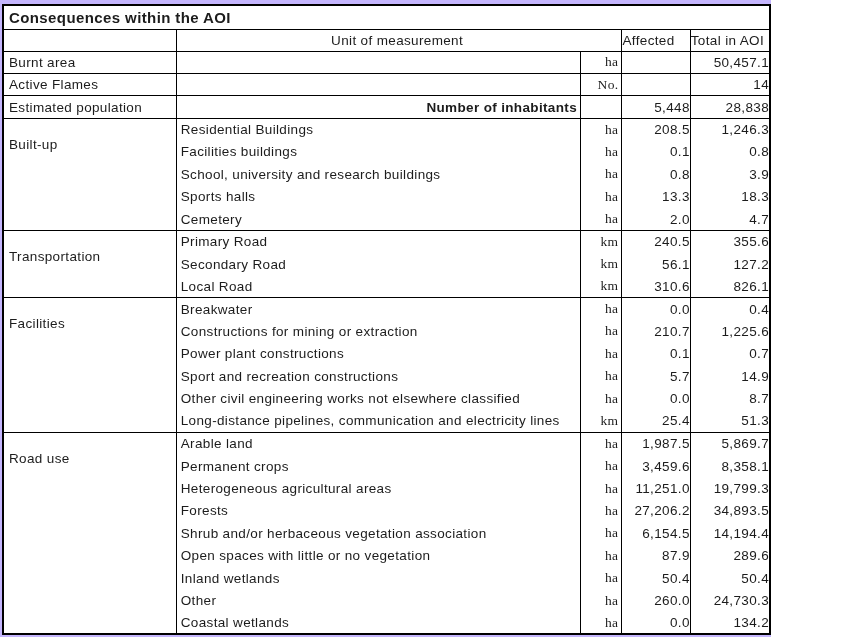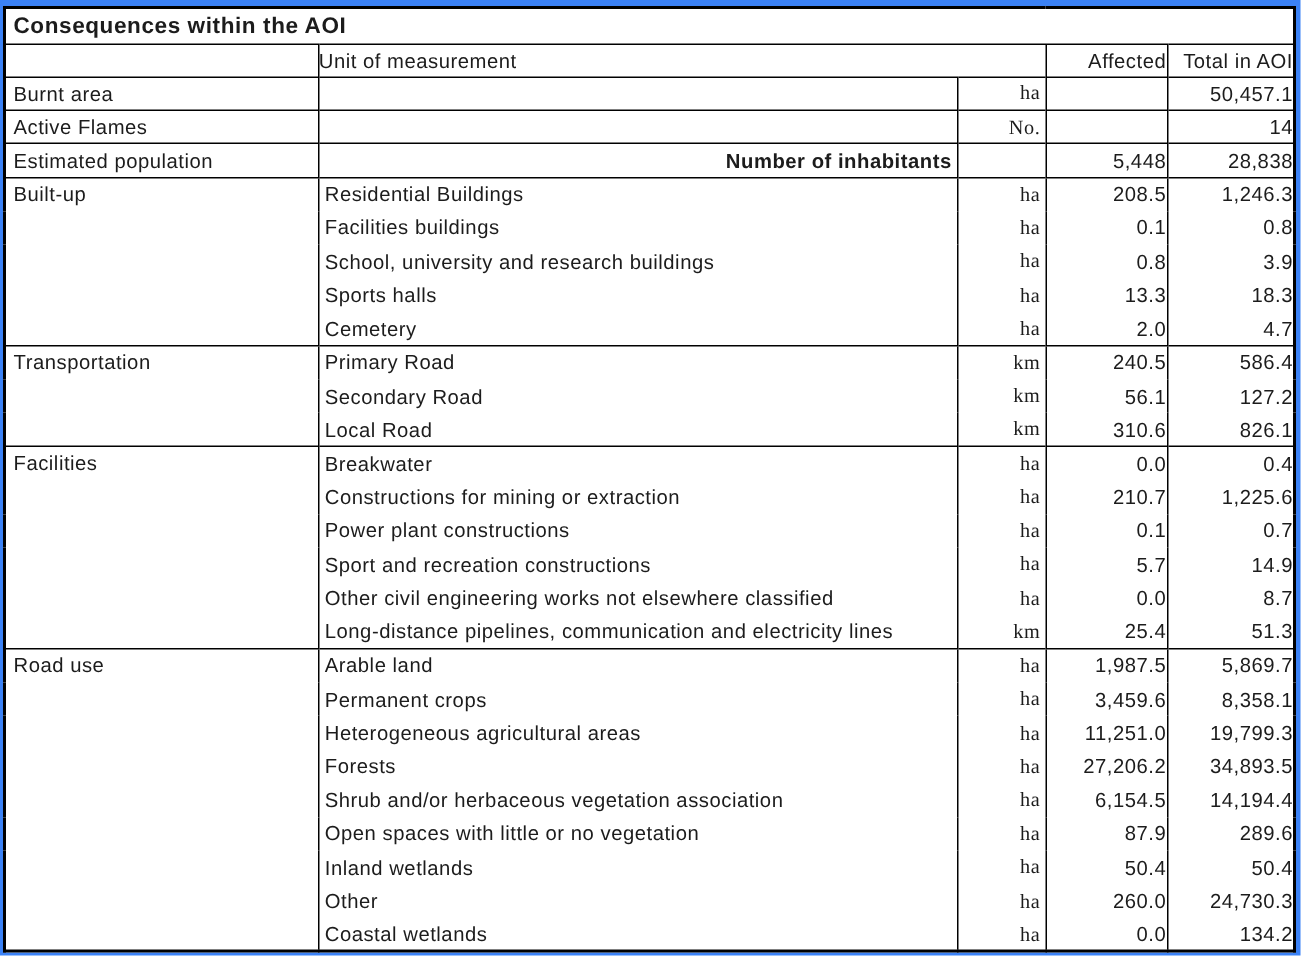--- a/index.html
+++ b/index.html
@@ -2,21 +2,21 @@
 <html><head>
 <meta charset="utf-8">
 <style>
   html, body { margin: 0; padding: 0; }
   body {
     width: 867px; height: 637px;
     background: #ffffff;
     overflow: hidden;
     font-family: "Liberation Sans", "DejaVu Sans", sans-serif;
   }
-  .page { position: relative; width: 867px; height: 637px; background: #3b82f6; }
+  .page { position: relative; width: 771px; height: 637px; background: #c4b5fd; }
 
   table.aoi {
     position: absolute; left: 2px; top: 4px;
     border-collapse: collapse;
     table-layout: fixed;
     border: 2px solid #000;
     background: #fff;
   }
   td {
     border: 0;
@@ -37,27 +37,27 @@
   
   tr.rtop td { border-top: 1px solid #000; }
 
   td.title {
     font-weight: bold;
     font-size: 15px;
     letter-spacing: 0.4px;
     padding-left: 5px;
   }
   .c1 { padding-left: 5px; }                 
-  .cat { vertical-align: top; padding-top: 3px; }
+  .cat { vertical-align: top; padding-top: 18px; }
   .c2 { padding-left: 4px; }                 
   .c2.right { text-align: right; padding-right: 3px; padding-left: 0; font-weight: bold; }
   .c3 { text-align: right; padding-right: 3px; font-family: Liberation Serif, serif; }   
   .c4, .c5 { text-align: right; }           
-  .hdr-unit { text-align: left; padding-right: 4px; margin-top: 28px; }
-  .hdr-mid  { text-align: right; }
+  .hdr-unit { text-align: center; padding-right: 4px; margin-top: 28px; }
+  .hdr-mid  { text-align: left; }
 </style>
 </head>
 <body>
 
 <div class="page">
   <table class="aoi">
     <colgroup>
       <col style="width:209px">
         <col style="width:426px">
         <col style="width:59px">
@@ -129,21 +129,21 @@
       <td class="c3 bl">ha</td>
       <td class="c4 bl">2.0</td>
       <td class="c5 bl">4.7</td>
     </tr>
 
     <tr class="rtop">
       <td class="c1 cat" rowspan="3">Transportation</td>
       <td class="c2 bl">Primary Road</td>
       <td class="c3 bl">km</td>
       <td class="c4 bl">240.5</td>
-      <td class="c5 bl">586.4</td>
+      <td class="c5 bl">355.6</td>
     </tr>
     <tr>
       <td class="c2 bl">Secondary Road</td>
       <td class="c3 bl">km</td>
       <td class="c4 bl">56.1</td>
       <td class="c5 bl">127.2</td>
     </tr>
     <tr>
       <td class="c2 bl">Local Road</td>
       <td class="c3 bl">km</td>

